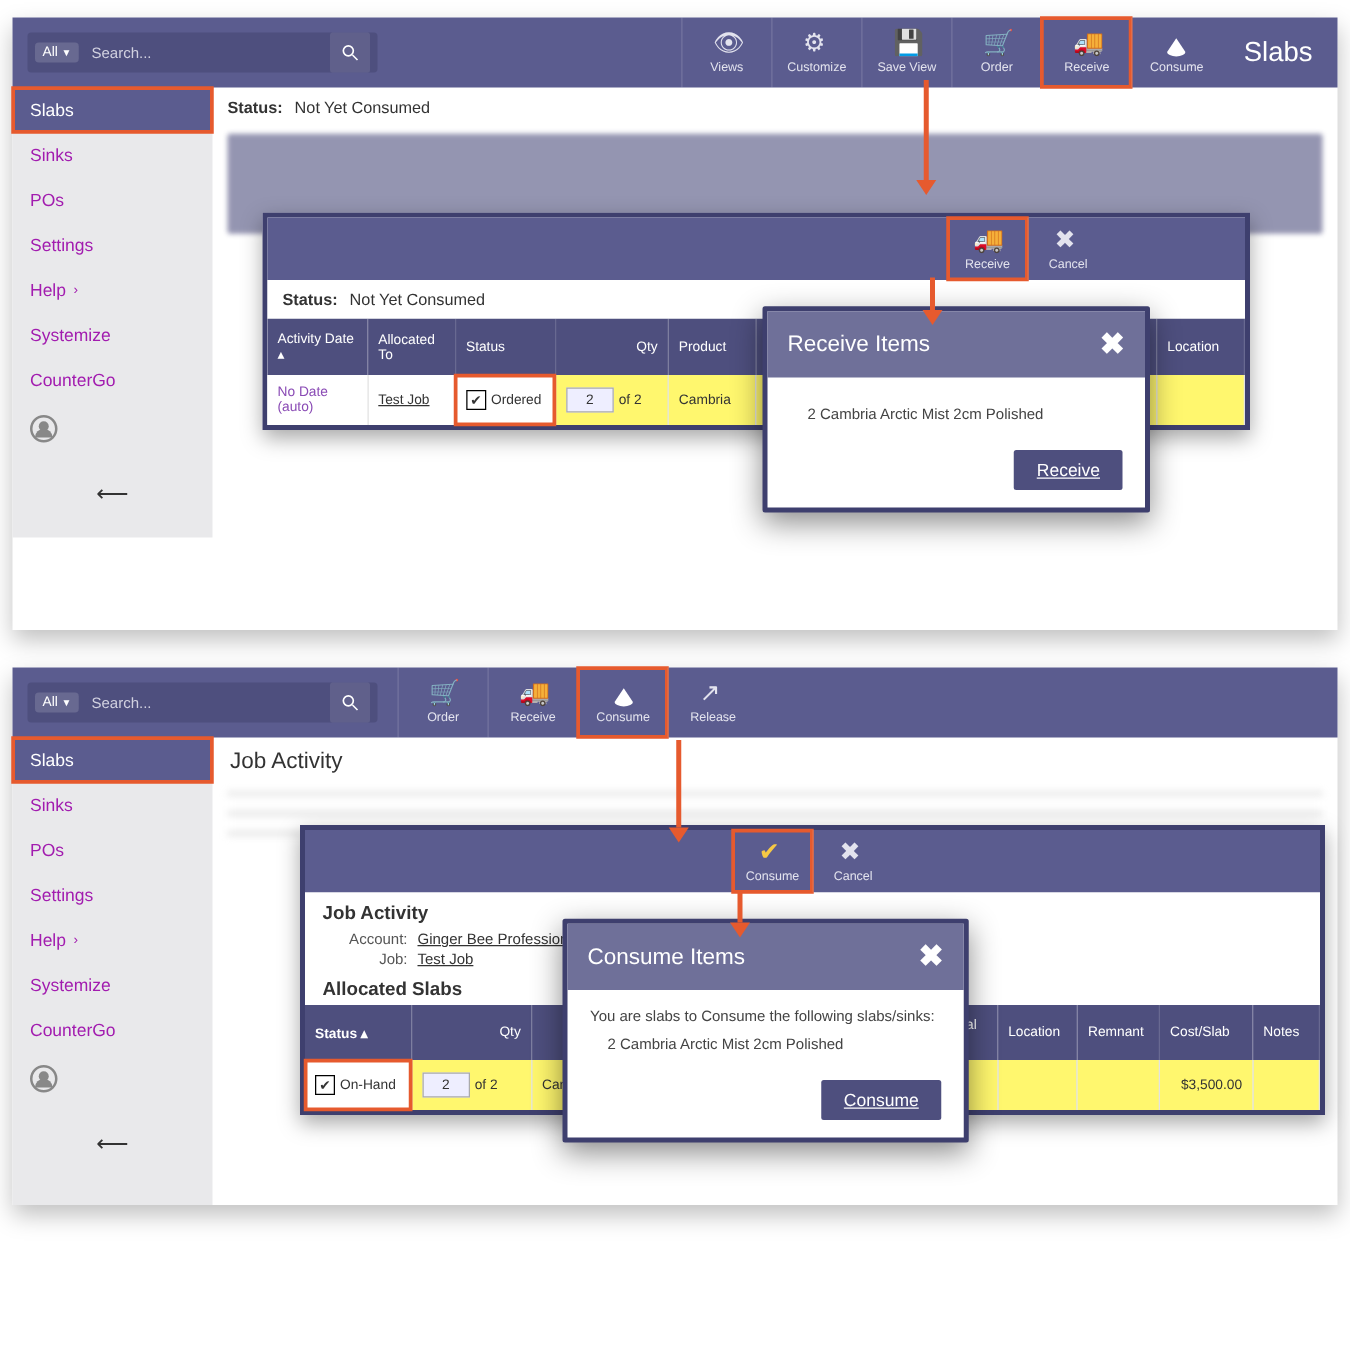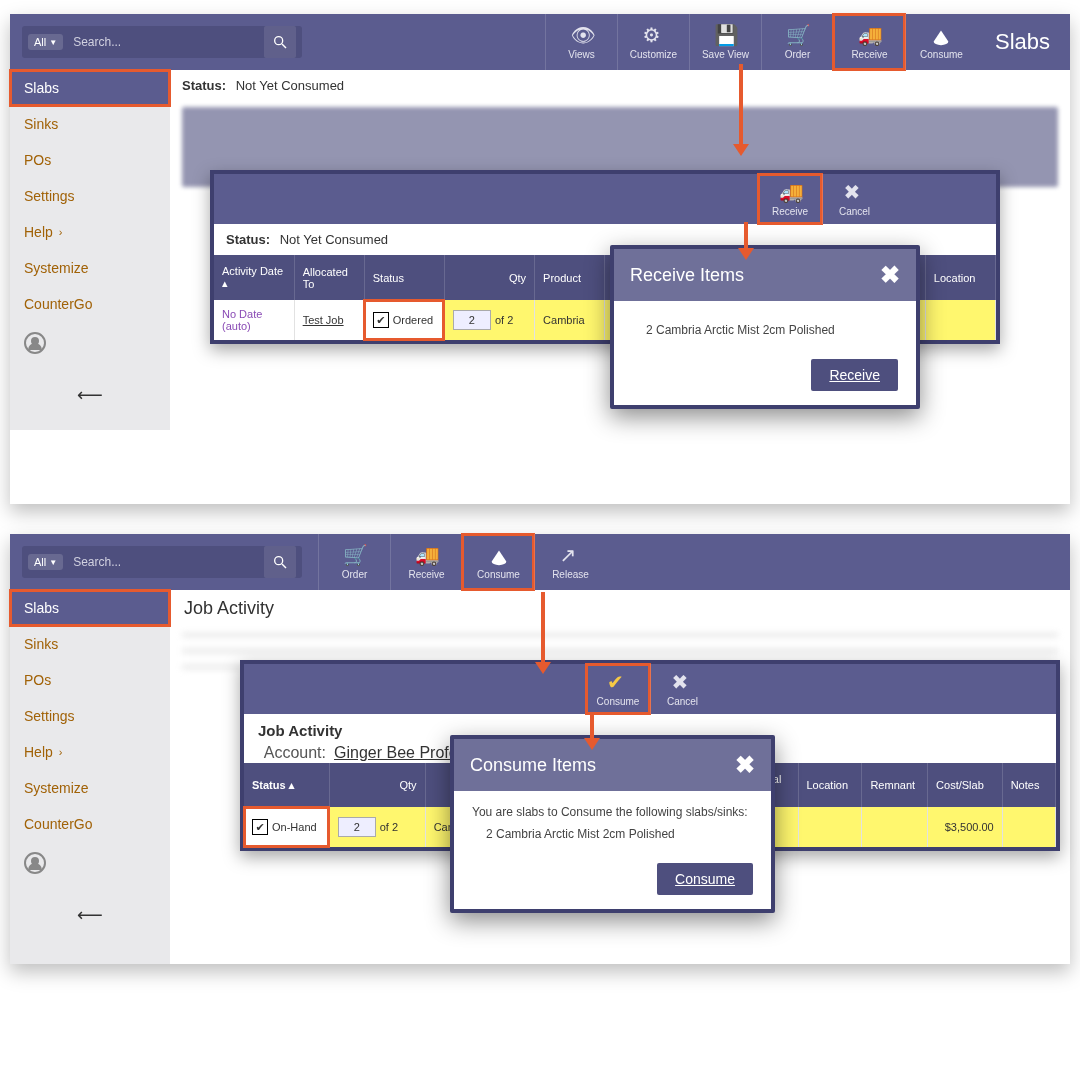--- a/index.html
+++ b/index.html
@@ -29,40 +29,40 @@
   .tbbtn{width:72px;display:flex;flex-direction:column;align-items:center;justify-content:center;gap:2px;font-size:10px;border-left:1px solid rgba(255,255,255,0.15);color:#e3e3ee;}
   .tbbtn svg,.tbbtn .ico{width:22px;height:22px;fill:#fff;}
   .tbbtn.yellow svg,.tbbtn.yellow .ico{fill:#f6c945;color:#f6c945;}
   .tbtitle{font-size:22px;font-weight:400;margin-left:18px;margin-right:8px;white-space:nowrap;}
   .tbtitle .light{font-weight:300;opacity:0.9;}
   .tbtitle .bold{font-weight:700;}
   .hlbox{outline:3px solid var(--hl-red);outline-offset:-2px;}
   
   .layout{display:flex;min-height:360px;}
   .sidebar{width:160px;background:var(--sidebar);display:flex;flex-direction:column;}
-  .sbitem{padding:10px 14px;font-size:14px;color:#a16207;display:flex;align-items:center;gap:6px;cursor:pointer;}
+  .sbitem{padding:10px 14px;font-size:14px;color:#a21caf;display:flex;align-items:center;gap:6px;cursor:pointer;}
   .sbitem.active{background:var(--purple);color:#fff;}
   .sbavatar{width:22px;height:22px;border-radius:50%;border:2px solid #888;margin:10px 14px;position:relative;}
   .sbavatar:before{content:"";position:absolute;left:5px;top:3px;width:8px;height:8px;border-radius:50%;background:#888;}
   .sbavatar:after{content:"";position:absolute;left:2px;bottom:2px;width:14px;height:7px;border-radius:7px 7px 0 0;background:#888;}
   .sbarrow{margin:20px auto;font-size:18px;color:#333;}
   .main{flex:1;position:relative;padding:0;}
   .statusline{padding:8px 12px;font-size:13px;}
   .statusline b{margin-right:6px;}
   
   .blurtable{margin:6px 12px;height:80px;background:linear-gradient(var(--purple-dark),var(--purple-dark));border-radius:2px;filter:blur(2px);opacity:0.6;}
   .blurtext{margin:6px 12px;height:60px;background:repeating-linear-gradient(#ccc 0 4px,#fff 4px 16px);filter:blur(3px);opacity:0.5;}
   
   .subpanel{position:absolute;background:#fff;box-shadow:0 6px 16px rgba(0,0,0,0.35);border:4px solid var(--purple-darker);}
   .subtop{background:var(--purple);height:50px;display:flex;align-items:center;justify-content:center;gap:0;}
   .subtop .tbbtn{border-left:none;width:64px;height:50px;}
   .subtop .tbbtn+.tbbtn{border-left:1px solid rgba(255,255,255,0.15);}
   .subbody{background:#fff;}
   .section-title{font-size:15px;font-weight:600;padding:8px 14px 4px;}
-  .kvrow{display:flex;font-size:16px;padding:1px 14px;}
+  .kvrow{display:flex;font-size:12px;padding:1px 14px;}
   .kvrow .k{width:68px;text-align:right;color:#555;margin-right:8px;}
   .kvrow .v a,.kvrow .v span.link{color:#333;text-decoration:underline;}
   .kvrow .v .purple{color:#7a3da8;}
   
   table.data{border-collapse:collapse;width:100%;font-size:11px;}
   table.data th{background:var(--purple-dark);color:#fff;font-weight:400;padding:10px 8px;text-align:left;border-right:1px solid rgba(255,255,255,0.15);vertical-align:middle;}
   table.data td{padding:8px 8px;border-right:1px solid #e2e2e2;}
   tr.hlrow td{background:var(--hl-yellow);}
   td.white{background:#fff !important;}
   .checkbox{display:inline-flex;align-items:center;justify-content:center;width:16px;height:16px;border:1px solid #000;background:#fff;font-size:11px;margin-right:4px;}
@@ -297,21 +297,26 @@
                 <span class="ico">✖</span>
                 <span>Cancel</span>
               </div>
         </div>
         <div class="subbody">
           <div class="section-title">Job Activity</div>
           <div class="kvrow">
                 <div class="k">Account:</div>
                 <div class="v"><span class="link">Ginger Bee Professionals</span></div>
               </div>
-
+          <div class="kvrow">
+                <div class="k">Job:</div>
+                <div class="v"><span class="link">Test Job</span></div>
+              </div>
+
+          <div class="section-title">Allocated Slabs</div>
           <table class="data">
             <tbody>
                   <tr>
               <th style="width:80px;font-weight:bold;"><span>Status</span> <span>▴</span></th>
               <th style="width:90px;text-align:right;">Qty</th>
               <th style="width:60px;"></th>
               <th style="width:55px;"></th>
               <th style="width:55px;"></th>
               <th style="width:60px;"></th>
               <th style="width:70px;"></th>

